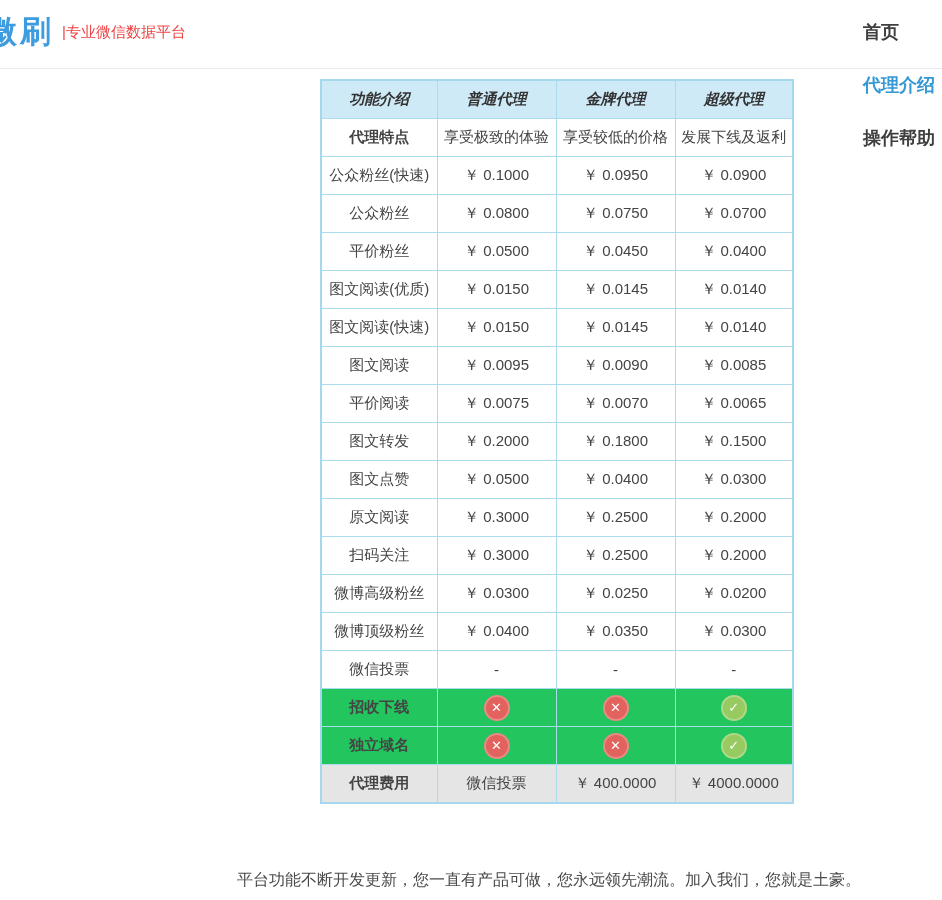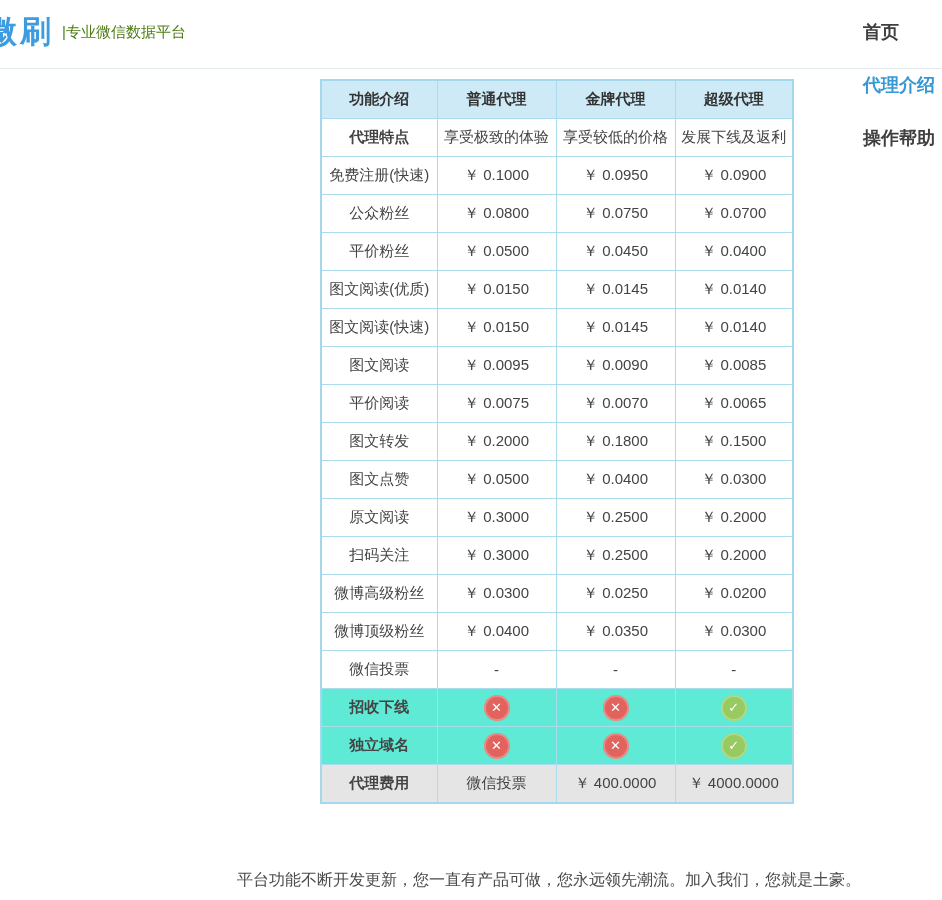--- a/index.html
+++ b/index.html
@@ -2,37 +2,37 @@
 <html><head>
 <meta charset="utf-8">
 <style>
   html,body{margin:0;padding:0;background:#fff;}
   body{font-family:"Liberation Sans","DejaVu Sans",sans-serif;}
   .canvas{position:relative;width:942px;height:900px;background:#fff;overflow:hidden;}
 
   
   .site-header{position:absolute;top:0;left:0;width:942px;height:68px;background:#fff;border-bottom:1px solid #e3ebef;}
   .logo{position:absolute;left:-14px;top:11px;font-size:31px;font-weight:bold;color:#3d9bdf;letter-spacing:3px;cursor:pointer;}
-  .tagline{position:absolute;left:62px;top:23px;font-size:15px;color:#4d7c0f;}
+  .tagline{position:absolute;left:62px;top:23px;font-size:15px;color:#ef4444;}
   .main-nav{position:absolute;right:7px;top:20px;display:flex;gap:29px;flex-direction:column;}
   .nav-item{font-size:18px;font-weight:bold;color:#3f3f3f;cursor:pointer;white-space:nowrap;}
   .nav-item.active{color:#3498d5;}
 
   
   table.pricing{position:absolute;left:320px;top:79px;border-collapse:collapse;table-layout:fixed;border:2px solid #a5d8ec;}
   table.pricing th, table.pricing td{
     border:1px solid #abdcee;text-align:center;vertical-align:middle;
     font-size:15px;color:#444;padding:0 4px;overflow:hidden;white-space:nowrap;
   }
-  table.pricing thead th{background:#cfeaf7;height:37px;color:#333;font-weight:bold;}
+  table.pricing thead th{background:#cfeaf7;height:37px;color:#333;font-weight:bold;font-style:italic;}
   table.pricing tbody td{height:37px;}
   td.label-bold{font-weight:bold;color:#2f2f2f;}
   td.link{color:#3fa0da;cursor:pointer;}
   td.red{color:#cc2222;cursor:pointer;font-family:Liberation Mono, monospace;}
-  tr.bool-row td{background:#5eead4;height:44px;}
+  tr.bool-row td{background:#22c55e;height:44px;}
   tr.fee-row td{background:#e5e5e5;height:36px;}
   .circle{display:inline-flex;width:26px;height:26px;border-radius:50%;color:#fff;
     align-items:center;justify-content:center;font-size:13px;font-weight:bold;line-height:1;}
   .circle.red-bg{background:#e2635e;box-shadow:inset 0 0 0 2px rgba(255,255,255,.25);}
   .circle.green-bg{background:#97ca60;box-shadow:inset 0 0 0 2px rgba(255,255,255,.25);}
 
   
   .footer-note{position:absolute;left:237px;top:870px;font-size:16px;color:#4a4a4a;white-space:nowrap;}
 </style>
 </head>
@@ -66,21 +66,21 @@
       </tr>
     </thead>
     <tbody id="table-body">
         <tr>
           <td class="label-bold">代理特点</td>
           <td>享受极致的体验</td>
           <td>享受较低的价格</td>
           <td>发展下线及返利</td>
         </tr>
         <tr>
-          <td class="link">免费注册(快速)</td>
+          <td class="link">公众粉丝(快速)</td>
           <td>￥ 0.1000</td>
           <td>￥ 0.0950</td>
           <td>￥ 0.0900</td>
         </tr>
         <tr>
           <td class="link">公众粉丝</td>
           <td>￥ 0.0800</td>
           <td>￥ 0.0750</td>
           <td>￥ 0.0700</td>
         </tr>

